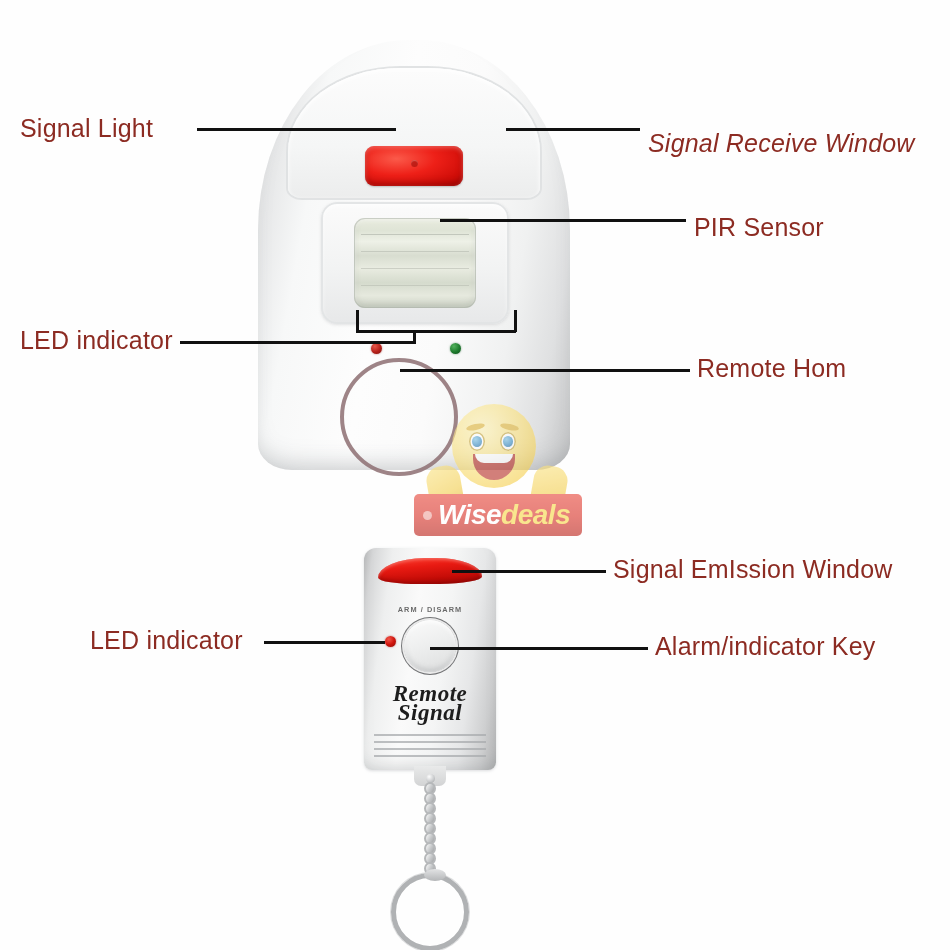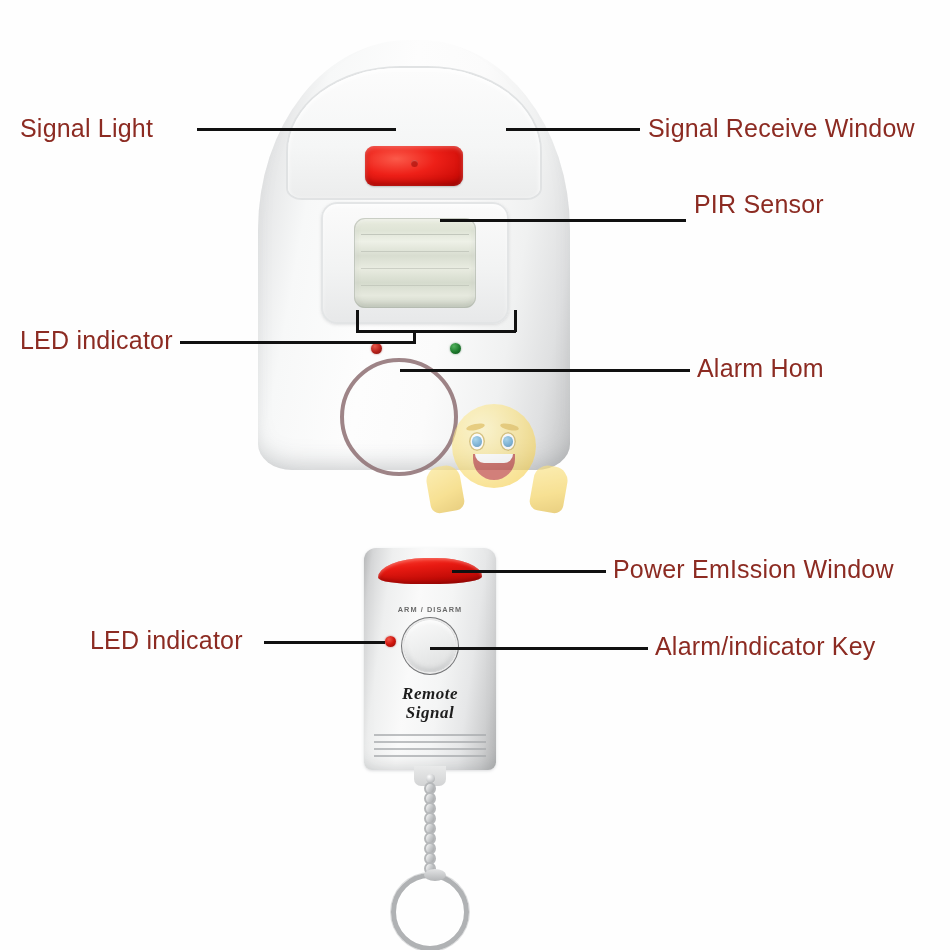--- a/index.html
+++ b/index.html
@@ -215,21 +215,21 @@
     box-shadow: 0 0 2px rgba(160,20,15,0.6);
   }
   .remote-text {
     position: absolute;
     left: 0; top: 136px;
     width: 132px;
     text-align: center;
     font-family: "Liberation Serif", serif;
     font-weight: bold;
     font-style: italic;
-    font-size: 17px;
+    font-size: 23px;
     line-height: 19px;
     color: #1d1d1d;
     letter-spacing: 0.5px;
   }
   .remote-ridges {
     position: absolute;
     left: 10px; top: 186px;
     width: 112px; height: 26px;
   }
   .remote-ridges i {
@@ -437,20 +437,25 @@
   <div id="watermark">
     <div class="wm-face">
       <div class="wm-brow l"></div>
       <div class="wm-brow r"></div>
       <div class="wm-eye l"></div>
       <div class="wm-eye r"></div>
       <div class="wm-mouth"></div>
     </div>
     <div class="wm-thumb l"></div>
     <div class="wm-thumb r"></div>
+    <div class="wm-tag">
+      <div class="wm-tag-text">
+        <span class="wm-wise">Wise</span><span class="wm-deals">deals</span>
+      </div>
+    </div>
   </div>
 
   <div class="leader" style="left:197px; top:128px; width:199px;"></div>
 
   <div class="leader" style="left:506px; top:128px; width:134px;"></div>
 
   <div class="leader" style="left:440px; top:219px; width:246px;"></div>
 
   <div class="leader" style="left:180px; top:341px; width:236px;"></div>
   <div class="leader-v" style="left:413px; top:330px; height:13px;"></div>
@@ -465,23 +470,23 @@
   <div class="leader" style="left:264px; top:641px; width:121px;"></div>
 
   <div class="leader" style="left:430px; top:647px; width:218px;"></div>
 
   <div class="label left" style="left:20px; top:116px;">Signal Light</div>
 
   <div class="label left" style="left:20px; top:328px;">LED indicator</div>
 
   <div class="label left" style="left:90px; top:628px;">LED indicator</div>
 
-  <div class="label right" style="left:648px; top:116px;">Signal Receive Window</div>
-
-  <div class="label right" style="left:694px; top:192px;">PIR Sensor</div>
-
-  <div class="label right" style="left:697px; top:356px;">Alarm Hom</div>
-
-  <div class="label right" style="left:613px; top:557px;">Power EmIssion Window</div>
+  <div class="label right" style="left:648px; top:131px;font-style:italic;">Signal Receive Window</div>
+
+  <div class="label right" style="left:694px; top:215px;">PIR Sensor</div>
+
+  <div class="label right" style="left:697px; top:356px;">Remote Hom</div>
+
+  <div class="label right" style="left:613px; top:557px;">Signal EmIssion Window</div>
 
   <div class="label right" style="left:655px; top:634px;">Alarm/indicator Key</div>
 
 </div>
 
 </body></html>

